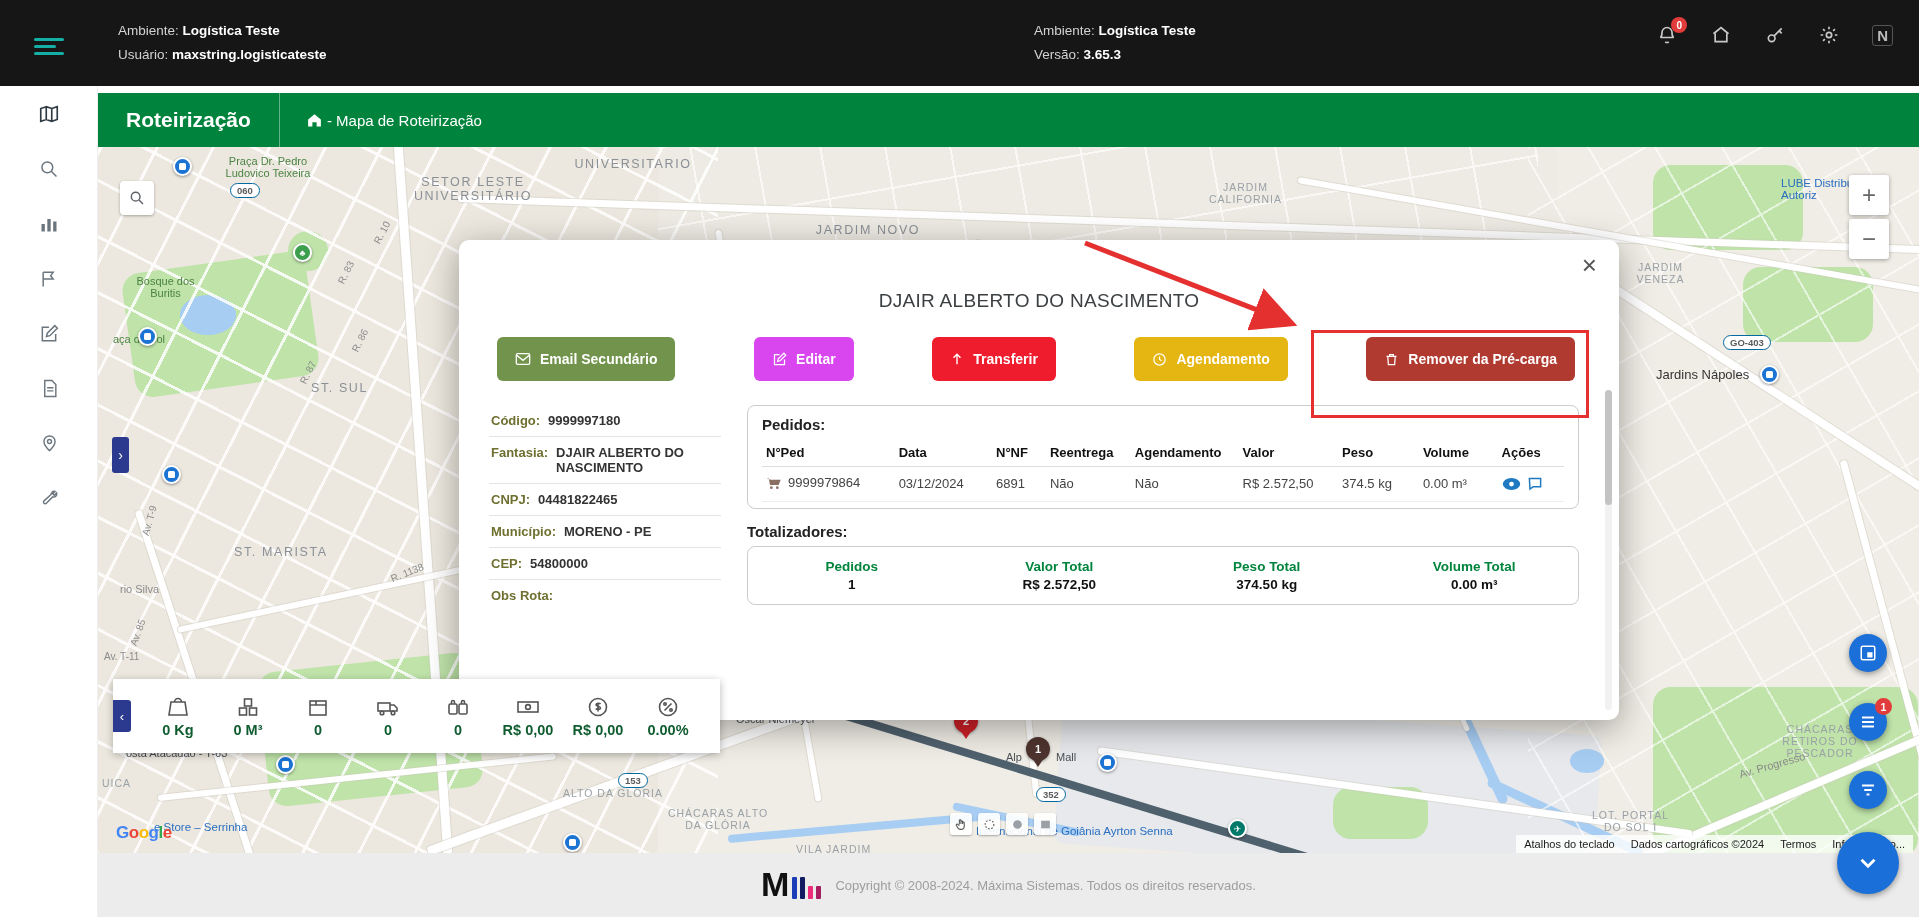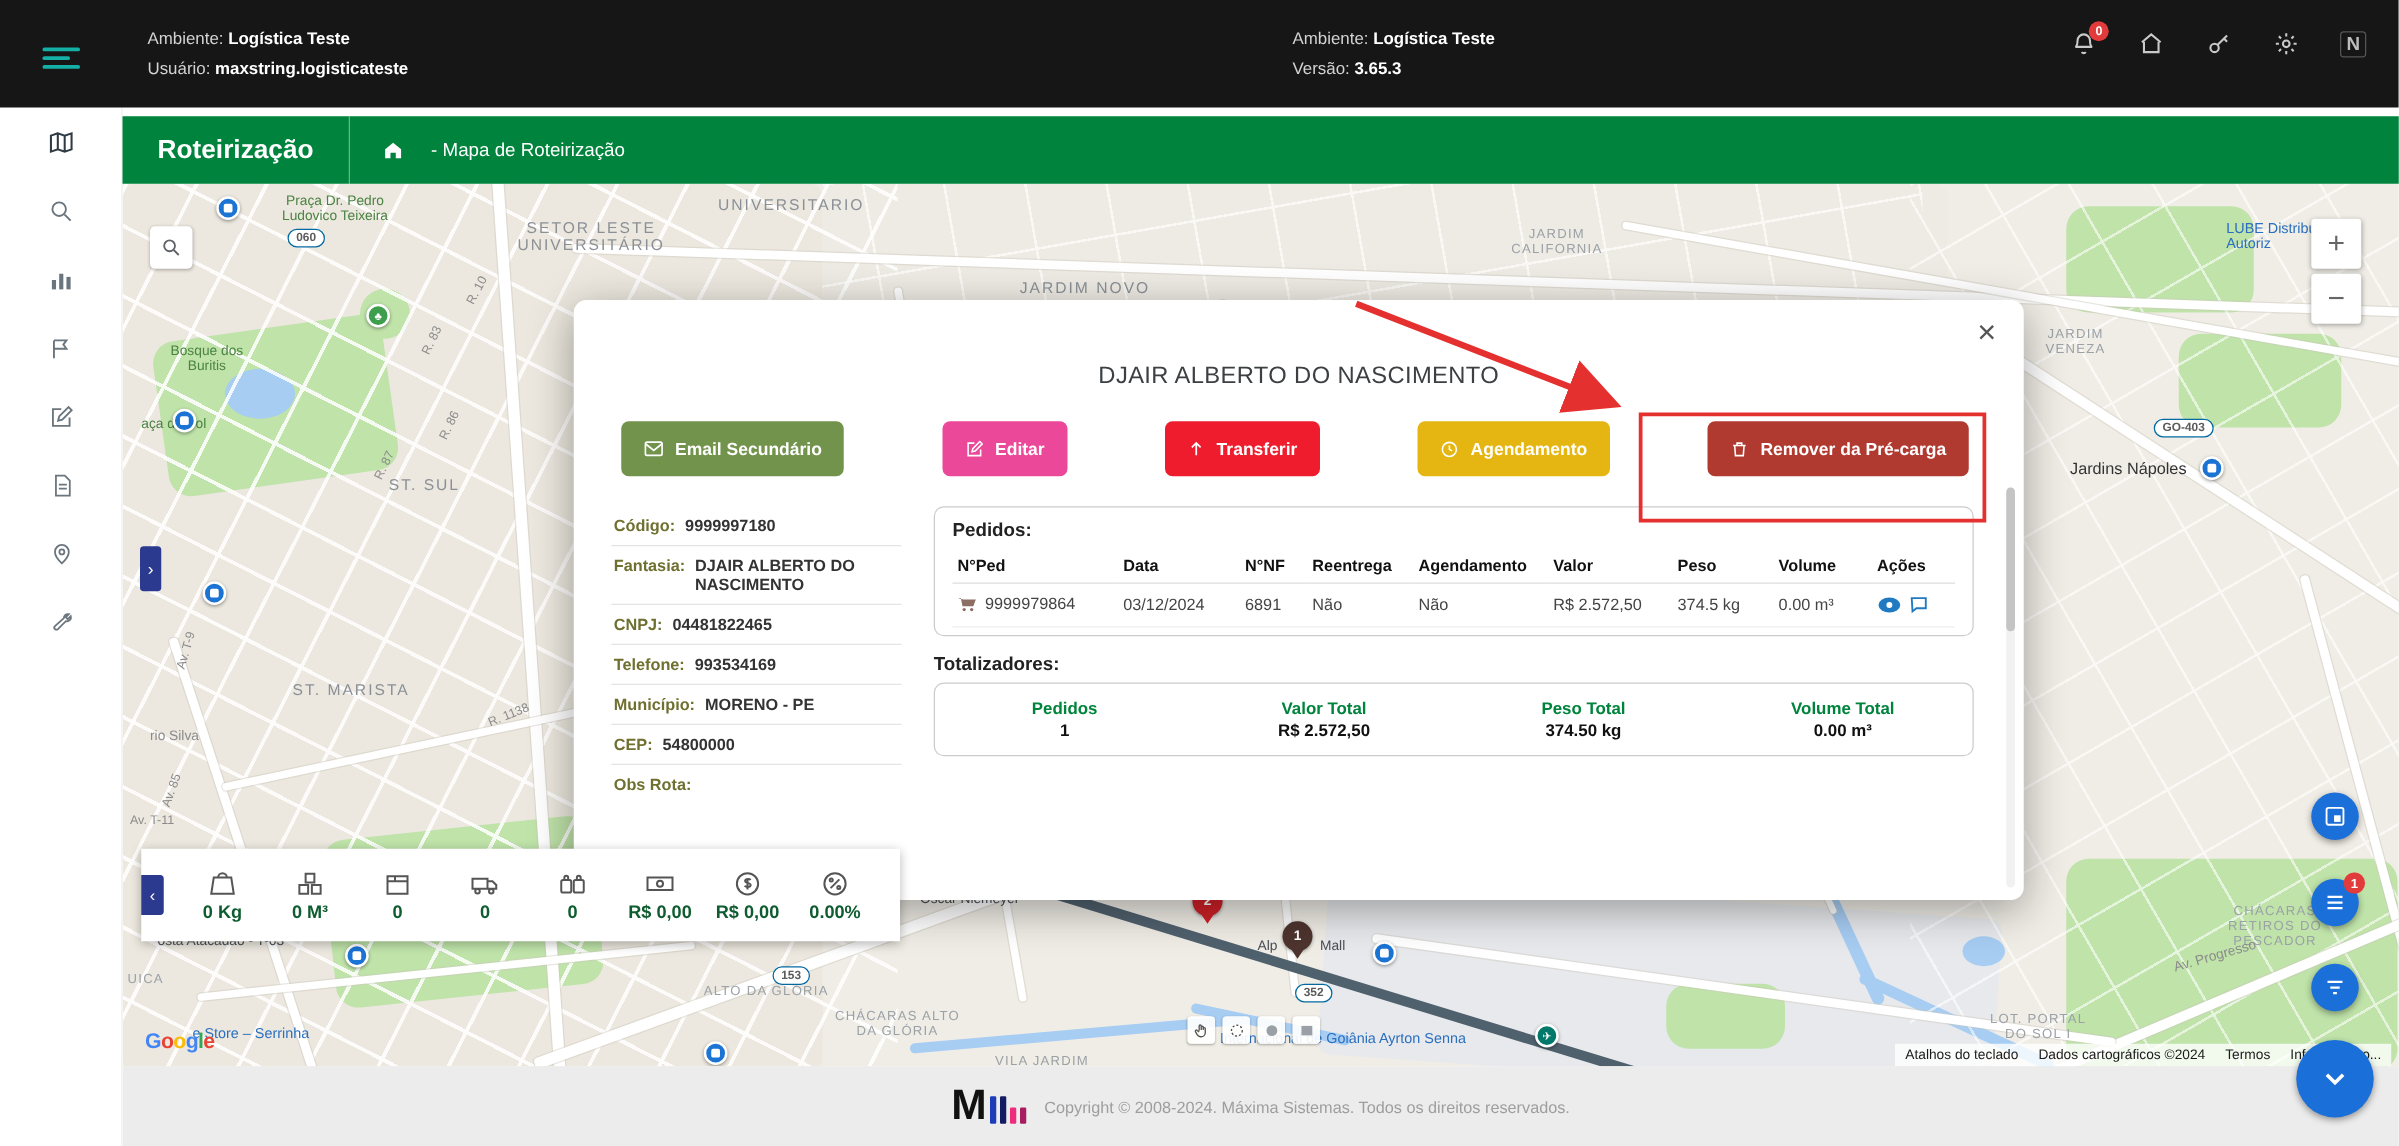--- a/index.html
+++ b/index.html
@@ -16,21 +16,21 @@
   .hdr-block b{color:#fff}
   .hdr-icons{position:absolute;right:26px;top:24px;display:flex;gap:32px;align-items:center;color:#c9c9c9}
   .hicon{position:relative;width:22px;height:22px;display:flex;align-items:center;justify-content:center;cursor:pointer}
   .hbadge{position:absolute;right:-9px;top:-7px;min-width:16px;height:16px;background:#e23b3b;border-radius:8px;color:#fff;font-size:10px;font-weight:bold;display:flex;align-items:center;justify-content:center;padding:0 3px}
   .brandN{font-size:15px;font-weight:bold;color:#bdbdbd;border:1px solid #555;padding:1px 4px;border-radius:3px}
 
   
   .ribbon{position:absolute;left:98px;top:93px;width:1895px;height:54px;background:#00843d;color:#fff;display:flex;align-items:center;z-index:40}
   .ribbon-title{font-size:21px;font-weight:bold;padding:0 28px}
   .ribbon-sep{width:1px;height:54px;background:rgba(255,255,255,.4)}
-  .ribbon-crumb{display:flex;align-items:center;gap:22px;padding-left:26px;font-size:15px}
+  .ribbon-crumb{display:flex;align-items:center;gap:4px;padding-left:26px;font-size:15px}
   .ribbon-alert{position:absolute;right:34px;top:10px;width:34px;height:34px;border:2px solid #fff;border-radius:50%;display:flex;align-items:center;justify-content:center;font-weight:bold;font-size:17px;cursor:pointer}
 
   
   .sidebar{position:absolute;left:0;top:86px;width:98px;bottom:0;background:#fff;border-right:1px solid #efefef;z-index:35}
   .side-icon{width:98px;height:55px;display:flex;align-items:center;justify-content:center;color:#6b757e;cursor:pointer}
   .side-icon.active{color:#2f3b44}
 
   
   .map{position:absolute;left:98px;top:147px;width:1821px;height:706px;background:#f0ede6;overflow:hidden;z-index:10}
   .tint{position:absolute;border-radius:10px}
@@ -68,21 +68,21 @@
   .stat{width:70px;text-align:center;color:#555}
   .stat svg{margin:0 auto}
   .stat .v{font-size:14.5px;font-weight:bold;color:#0e5c2f;margin-top:3px}
 
   
   .modal{position:absolute;left:459px;top:240px;width:1160px;height:480px;background:#fff;border-radius:10px;box-shadow:0 8px 34px rgba(0,0,0,.35);z-index:40}
   .modal-close{position:absolute;right:22px;top:12px;font-size:26px;color:#555;cursor:pointer;line-height:1}
   .modal-title{text-align:center;margin-top:50px;font-size:19px;color:#3c4043;font-weight:500;letter-spacing:.3px}
   .btnrow{display:flex;justify-content:space-between;align-items:center;padding:0 44px 0 38px;margin-top:25px}
   .mbtn{height:44px;border:none;border-radius:6px;color:#fff;font-weight:bold;font-size:14px;font-family:inherit;display:flex;align-items:center;gap:9px;padding:0 18px;cursor:pointer}
-  .mbtn-email{background:#72934b}.mbtn-edit{background:#ec4899}.mbtn-transfer{background:#ee1c2c}.mbtn-schedule{background:#e5b611}.mbtn-remove{background:#b03a30}
+  .mbtn-email{background:#72934b}.mbtn-edit{background:#d946ef}.mbtn-transfer{background:#ee1c2c}.mbtn-schedule{background:#e5b611}.mbtn-remove{background:#b03a30}
   .modal-body{display:flex;gap:26px;padding:24px 40px 0 30px}
   .details{width:232px}
   .drow{display:flex;gap:8px;padding:8px 2px;border-bottom:1px solid #e4e4e4;font-size:13px;align-items:flex-start}
   .drow:last-child{border-bottom:none}
   .dlabel{color:#6f7030;font-weight:bold;white-space:nowrap}
   .dvalue{color:#333;font-weight:bold}
   .rightcol{flex:1}
   .obox{border:1px solid #ccc;border-radius:8px;padding:10px 14px 6px}
   .sect-title{font-weight:bold;font-size:15px;color:#222}
   .otable{width:100%;border-collapse:collapse;font-size:13px;margin-top:6px}
@@ -502,24 +502,20 @@
           <span class="dlabel">Código:</span>
           <span class="dvalue">9999997180</span>
         </div>
       <div class="drow">
           <span class="dlabel">Fantasia:</span>
           <span class="dvalue">DJAIR ALBERTO DO NASCIMENTO</span>
         </div>
       <div class="drow">
           <span class="dlabel">CNPJ:</span>
           <span class="dvalue">04481822465</span>
-        </div>
-      <div class="drow">
-          <span class="dlabel">Telefone:</span>
-          <span class="dvalue">993534169</span>
         </div>
       <div class="drow">
           <span class="dlabel">Município:</span>
           <span class="dvalue">MORENO - PE</span>
         </div>
       <div class="drow">
           <span class="dlabel">CEP:</span>
           <span class="dvalue">54800000</span>
         </div>
       <div class="drow">

